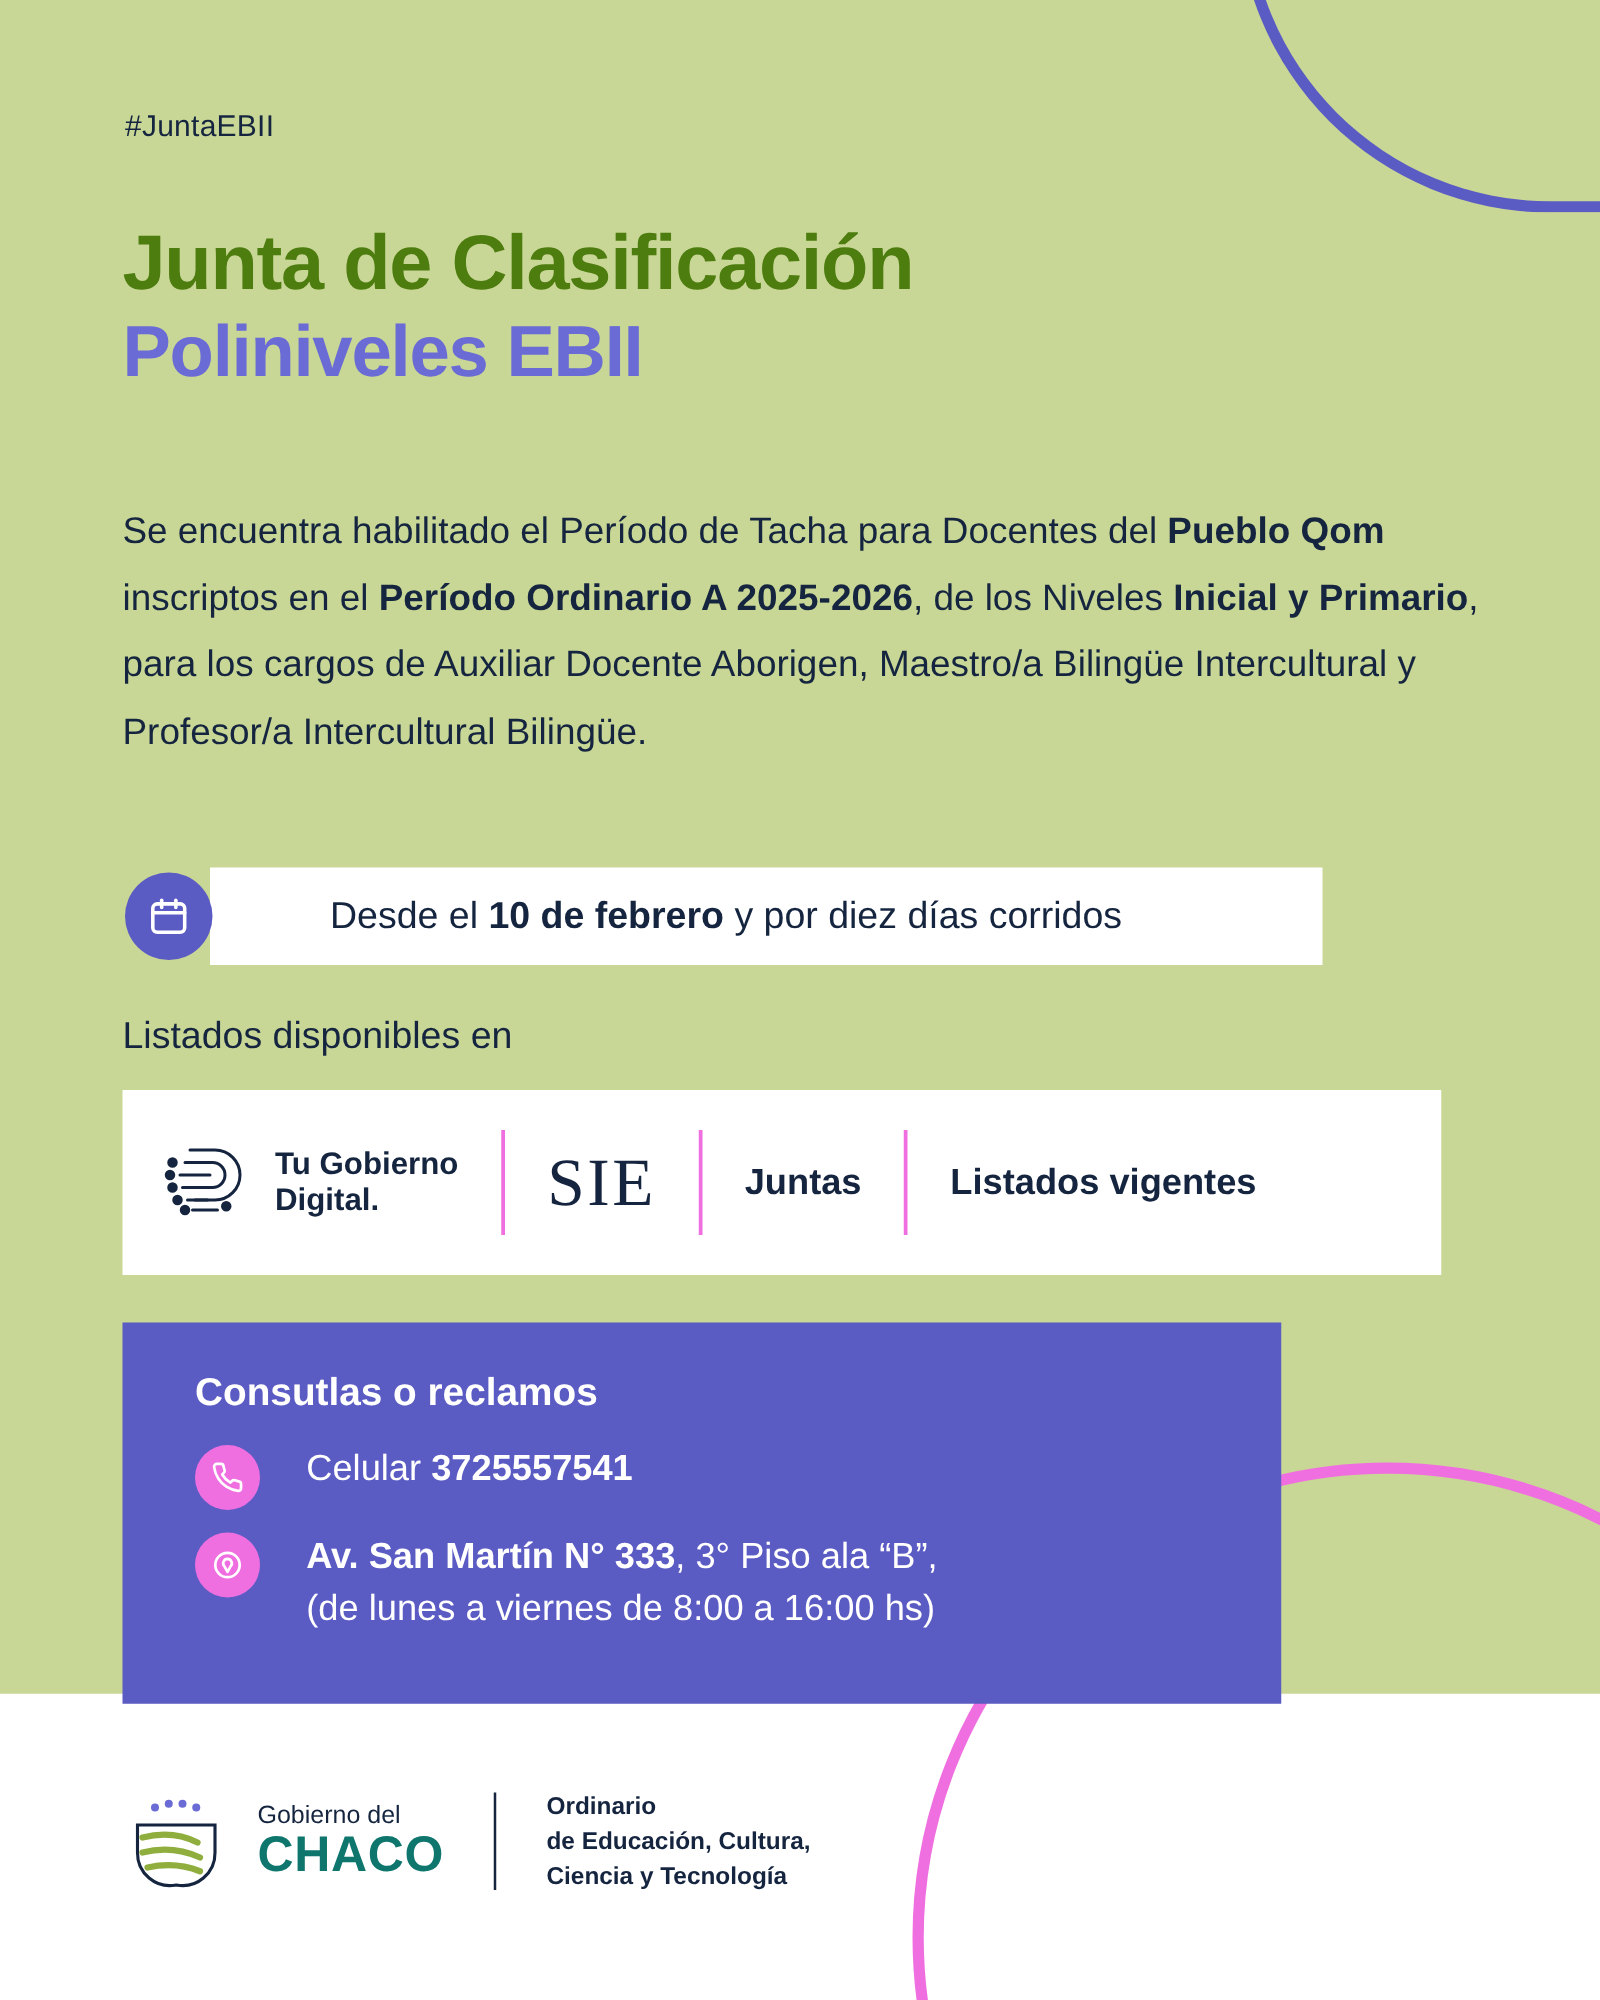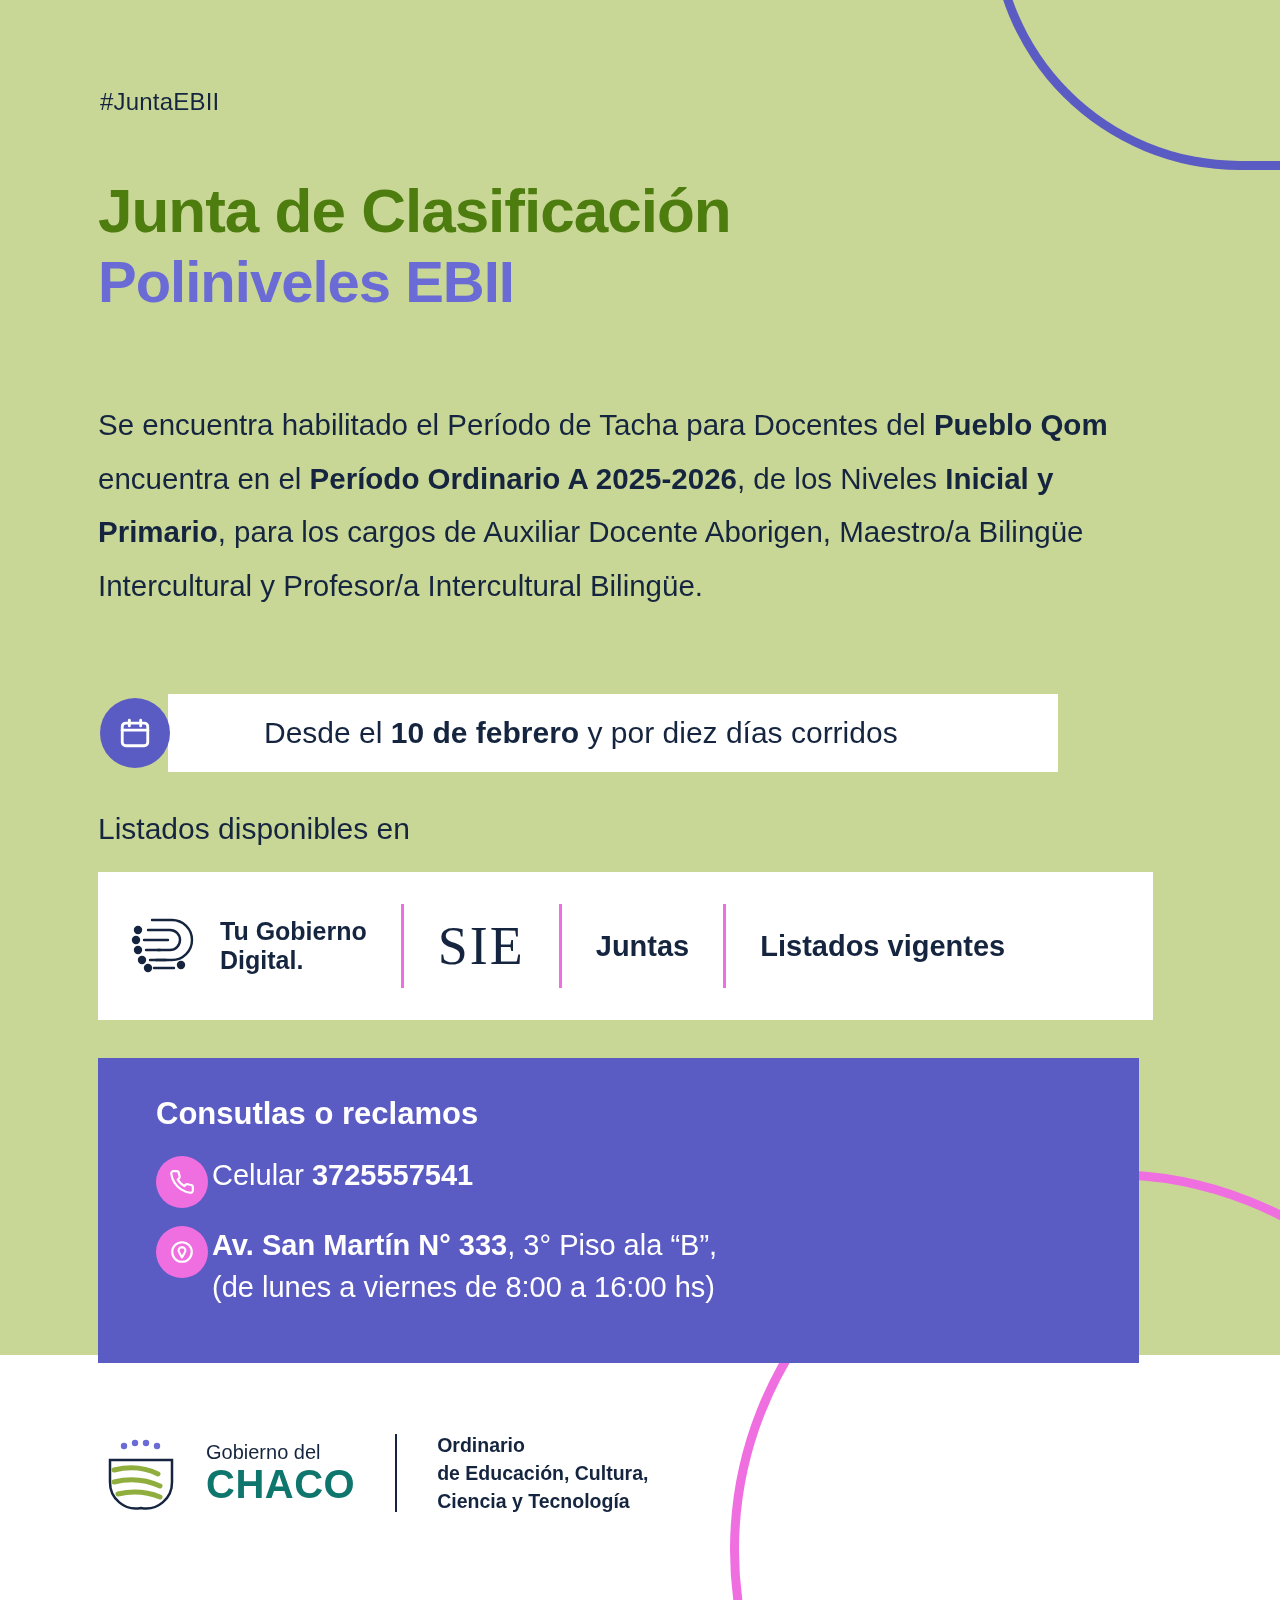--- a/index.html
+++ b/index.html
@@ -137,30 +137,30 @@
     font-family: "Liberation Serif", serif;
   }
   .strip-item {
     font-size: 29px; font-weight: bold; color: #15253f;
   }
 
   
   .contact-box {
     position: absolute;
     left: 98px; top: 1058px;
-    width: 1041px; height: 305px;
+    width: 927px; height: 305px;
     background: #5b5bc4;
     color: #ffffff;
     padding: 38px 0 0 58px;
   }
   .contact-title {
     font-size: 31px; font-weight: bold; margin-bottom: 22px;
   }
   .contact-row {
-    display: flex; align-items: flex-start; gap: 4px; margin-bottom: 16px;
+    display: flex; align-items: flex-start; gap: 37px; margin-bottom: 16px;
   }
   .pill-icon {
     width: 52px; height: 52px; min-width: 52px;
     border-radius: 50%;
     background: #f06fe0;
     display: flex; align-items: center; justify-content: center;
     margin-top: 2px;
   }
   .contact-text {
     font-size: 29px; line-height: 1.45; color: #ffffff;
@@ -198,21 +198,21 @@
   <div class="content">
 
     <div class="hashtag">#JuntaEBII</div>
 
     <div class="title-block">
       <div class="title-main">Junta de Clasificación</div>
       <div class="title-sub">Poliniveles EBII</div>
     </div>
 
     <div class="body-text">
-      <span>Se encuentra habilitado el Período de Tacha para Docentes del </span><b>Pueblo Qom</b><span> encuentra en el </span><b>Período Ordinario A 2025-2026</b><span>, de los Niveles </span><b>Inicial y Primario</b><span>, para los cargos de Auxiliar Docente Aborigen, Maestro/a Bilingüe Intercultural y Profesor/a Intercultural Bilingüe.</span>
+      <span>Se encuentra habilitado el Período de Tacha para Docentes del </span><b>Pueblo Qom</b><span> inscriptos en el </span><b>Período Ordinario A 2025-2026</b><span>, de los Niveles </span><b>Inicial y Primario</b><span>, para los cargos de Auxiliar Docente Aborigen, Maestro/a Bilingüe Intercultural y Profesor/a Intercultural Bilingüe.</span>
     </div>
 
     <div class="cal-badge">
       <svg width="34" height="34" viewBox="0 0 24 24" fill="none" stroke="#ffffff" stroke-width="2" stroke-linecap="round" stroke-linejoin="round">
         <rect x="3" y="5" width="18" height="16" rx="2.5"></rect>
         <line x1="3" y1="10" x2="21" y2="10"></line>
         <line x1="8" y1="3" x2="8" y2="7"></line>
         <line x1="16" y1="3" x2="16" y2="7"></line>
       </svg>
     </div>

